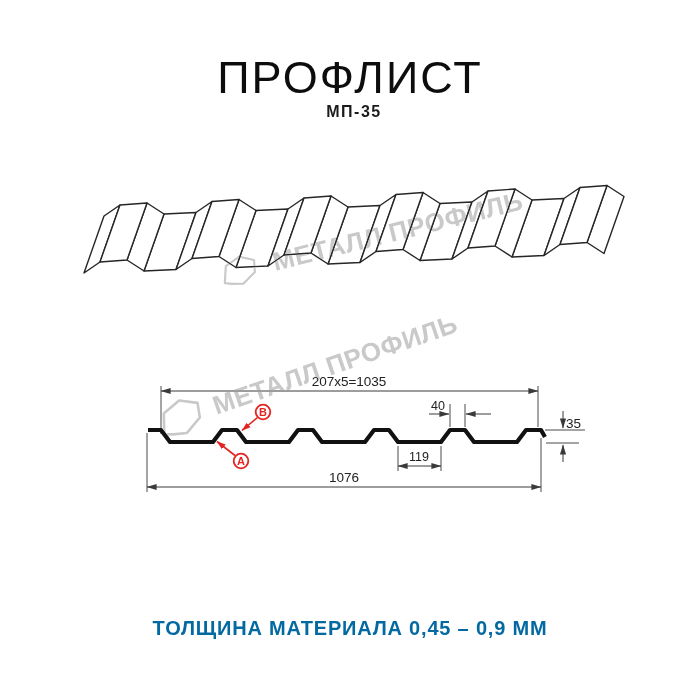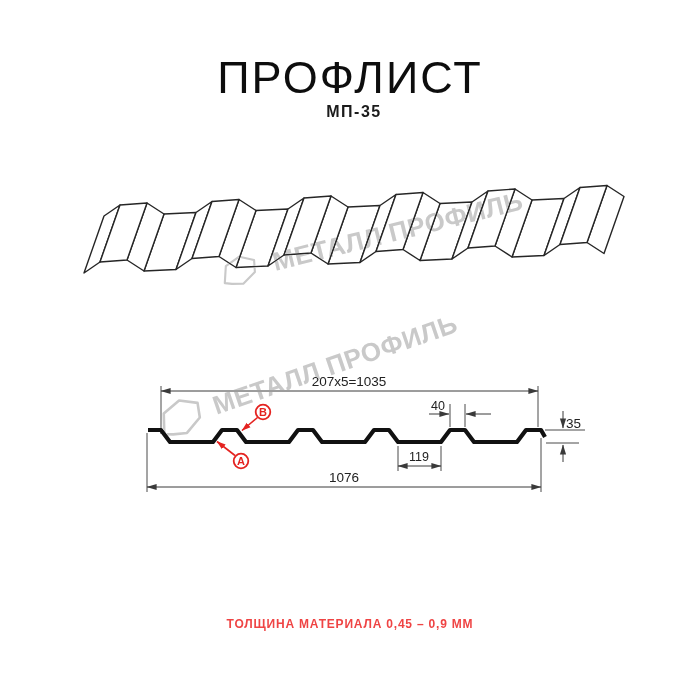--- a/index.html
+++ b/index.html
@@ -3,21 +3,21 @@
 <meta charset="utf-8">
 <style>
   html,body{margin:0;padding:0;background:#fff;}
   .page{position:relative;width:700px;height:700px;background:#ffffff;overflow:hidden;
         font-family:"Liberation Sans", sans-serif;}
   .title{position:absolute;top:52px;left:0;width:700px;text-align:center;
          font-size:45px;font-weight:normal;letter-spacing:2px;color:#0d0d0d;}
   .subtitle{position:absolute;top:103px;left:4px;width:700px;text-align:center;
          font-size:16px;font-weight:600;letter-spacing:1.5px;color:#1b1b1b;}
   .footer{position:absolute;top:617px;left:0;width:700px;text-align:center;
-         font-size:12px;font-weight:600;letter-spacing:0.8px;color:#ef4444;}
+         font-size:20px;font-weight:600;letter-spacing:0.8px;color:#0369a1;}
   svg.draw{position:absolute;left:0;top:0;z-index:2;}
   
   #sheet3d polygon{fill:#ffffff;stroke:#262626;stroke-width:1.4;stroke-linejoin:round;}
   
   .profile{fill:none;stroke:#111111;stroke-width:4.2;stroke-linejoin:round;stroke-linecap:butt;}
   .ext line{stroke:#4a4a4a;stroke-width:1;}
   .dim line{stroke:#3a3a3a;stroke-width:1;}
   .dimtxt{font-family:"Liberation Sans",sans-serif;font-size:13.5px;fill:#222;text-anchor:middle;}
   .dimtxt.small{font-size:12.5px;}
   .dimtxt.start{text-anchor:start;}

